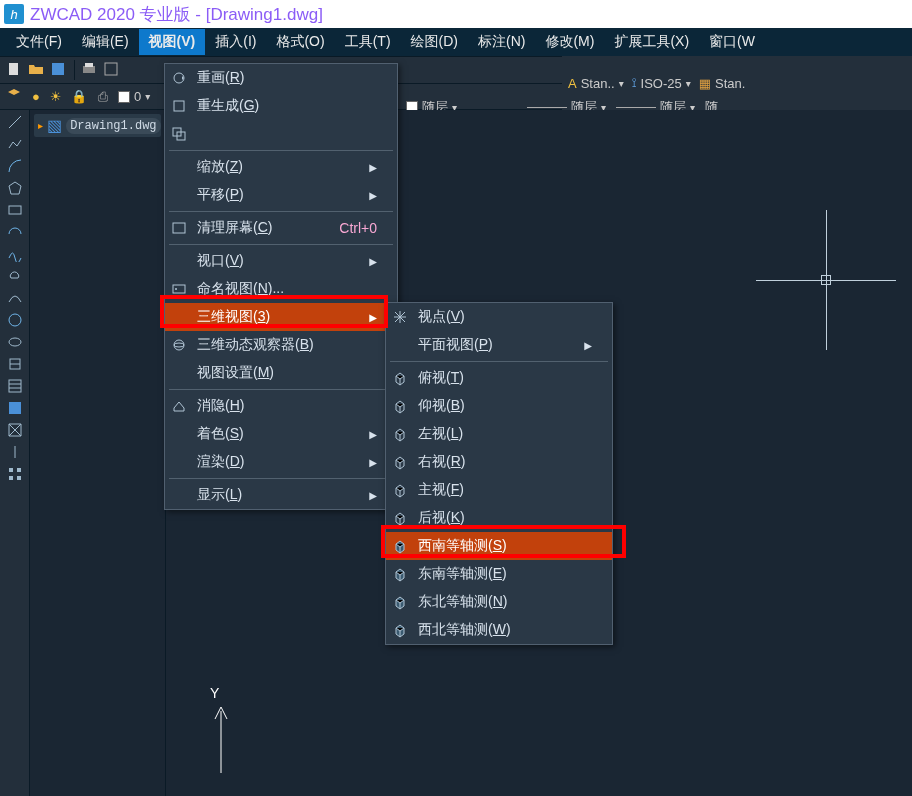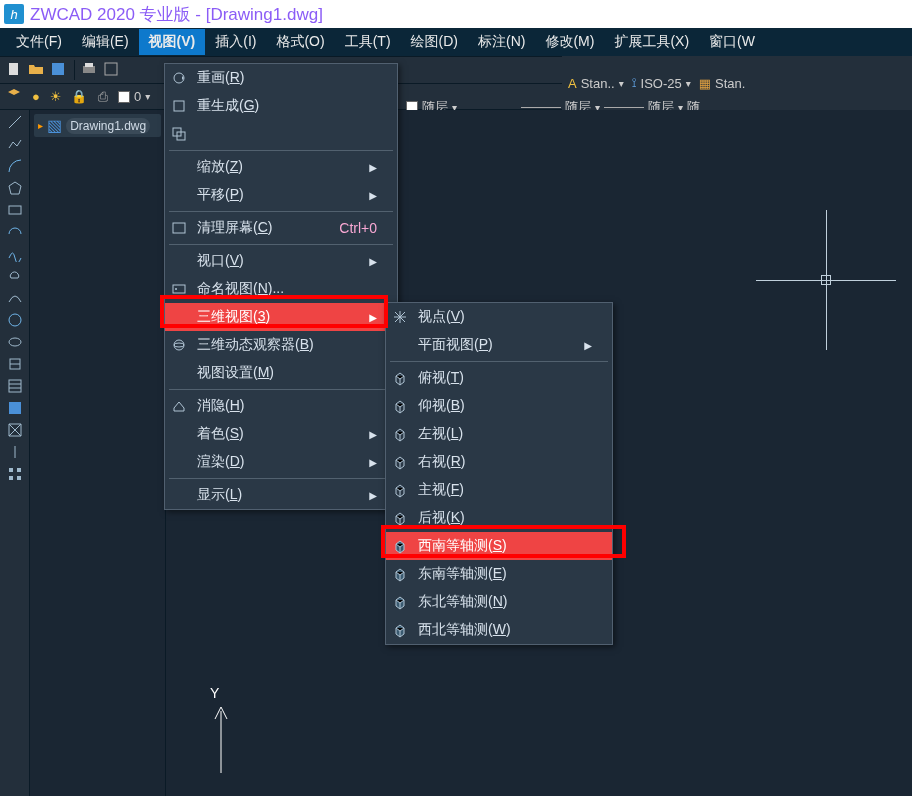--- a/index.html
+++ b/index.html
@@ -23,39 +23,39 @@
 .layer-row { height: 26px; background: #232f3b; border-bottom: 1px solid #0a1a26; display: flex; align-items: center; padding: 0 6px; gap: 10px; color: #ccc; font-size: 13px; }
 .layer-line { width: 40px; height: 0; border-top: 1px solid #aaa; }
 
 .main-area { position: relative; display: flex; height: calc(100% - 110px); }
 .left-toolbar { width: 30px; background: #232f3b; border-right: 1px solid #0a1a26; display: flex; flex-direction: column; align-items: center; padding: 4px 0; gap: 6px; }
 .tool-icon { width: 16px; height: 16px; }
 
 .file-panel { width: 136px; background: #1a2633; border-right: 1px solid #0a1a26; padding: 4px; }
 .file-tab { display: flex; align-items: center; gap: 4px; background: #2a3a48; padding: 2px 4px; border-radius: 2px; }
 .file-tab .tri { color: #ff9800; font-size: 10px; }
-.file-tab .fname { color: #d0dbe6; font-size: 12px; font-family: Liberation Sans, sans-serif; background: #3a4a58; padding: 1px 4px; border-radius: 8px; }
+.file-tab .fname { color: #d0dbe6; font-size: 12px; font-family: Liberation Mono, monospace; background: #3a4a58; padding: 1px 4px; border-radius: 8px; }
 
 .canvas { flex: 1; background: #1a2633; position: relative; }
 .crosshair-h { position: absolute; top: 170px; left: 590px; width: 140px; height: 0; border-top: 1px solid #c0d0dc; }
 .crosshair-v { position: absolute; top: 100px; left: 660px; width: 0; height: 140px; border-left: 1px solid #c0d0dc; }
 .crosshair-box { position: absolute; top: 165px; left: 655px; width: 10px; height: 10px; border: 1px solid #c0d0dc; }
 
 .ucs { position: absolute; bottom: 20px; left: 40px; color: #fff; font-size: 14px; }
 .ucs svg { stroke: #fff; fill: none; }
 
 .dropdown { position: absolute; background: #2a3846; border: 1px solid #516070; box-shadow: 2px 2px 6px rgba(0,0,0,.5); color: #d8e2ec; font-size: 14px; }
 .dd-item { display: flex; align-items: center; height: 28px; padding: 0 20px 0 0; cursor: pointer; }
 .dd-item .icon-col { width: 28px; display: flex; align-items: center; justify-content: center; }
 .dd-item .label { flex: 1; padding-left: 4px; white-space: nowrap; }
 .dd-item .accel { padding-left: 24px; color: #f9a8d4; }
 .dd-item .sub-arrow { padding-left: 12px; font-size: 10px; }
 .dd-item u { text-decoration: underline; }
 .dd-sep { height: 1px; background: #52616f; margin: 2px 4px; }
-.dd-item.hover { background: #ef4444; color: #fff; }
+.dd-item.hover { background: #c2410c; color: #fff; }
 
 #dd1 { top: 63px; left: 164px; width: 234px; }
 #dd2 { top: 302px; left: 385px; width: 228px; }
 
 .highlight-box { position: absolute; border: 4px solid #ff0000; pointer-events: none; }
 #hl1 { top: 295px; left: 160px; width: 228px; height: 33px; }
 #hl2 { top: 525px; left: 381px; width: 245px; height: 33px; }
 
 .right-strip { position: absolute; top: 56px; right: 0; width: 350px; height: 54px; background: #232f3b; display: flex; align-items: center; gap: 8px; padding: 0 6px; color: #ccc; font-size: 13px; }
 
@@ -128,21 +128,21 @@
       <span style="color:#60a0e0">⟟</span>
       <span>ISO-25</span>
       <span class="arrow">▾</span>
     </span>
   <span class="combo">
       <span style="color:#e0a040">▦</span>
       <span>Stan.</span>
     </span>
 </div>
 
-<div style="position:absolute;top:94px;left:406px;height:26px;display:flex;align-items:center;gap:4px;color:#ccc;font-size:13px">
+<div style="position:absolute;top:94px;left:406px;height:26px;display:flex;align-items:center;gap:10px;color:#ccc;font-size:13px">
   <span class="combo">
       <span class="swatch" style="background:#fff"></span>
       <span>随层</span>
       <span class="arrow">▾</span>
     </span>
   <span class="combo" style="margin-left:60px">
       <span class="layer-line"></span>
       <span>随层</span>
       <span class="arrow">▾</span>
     </span>

